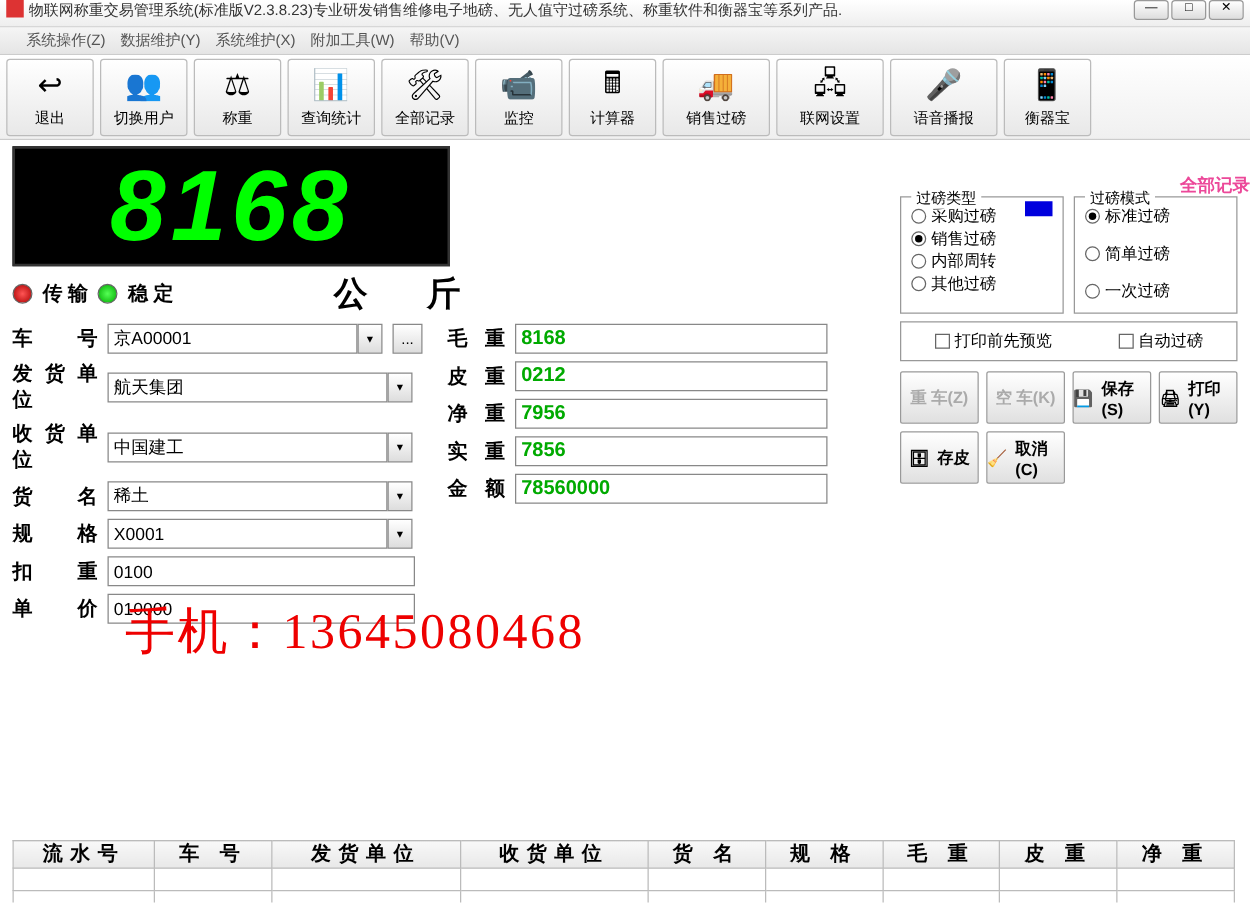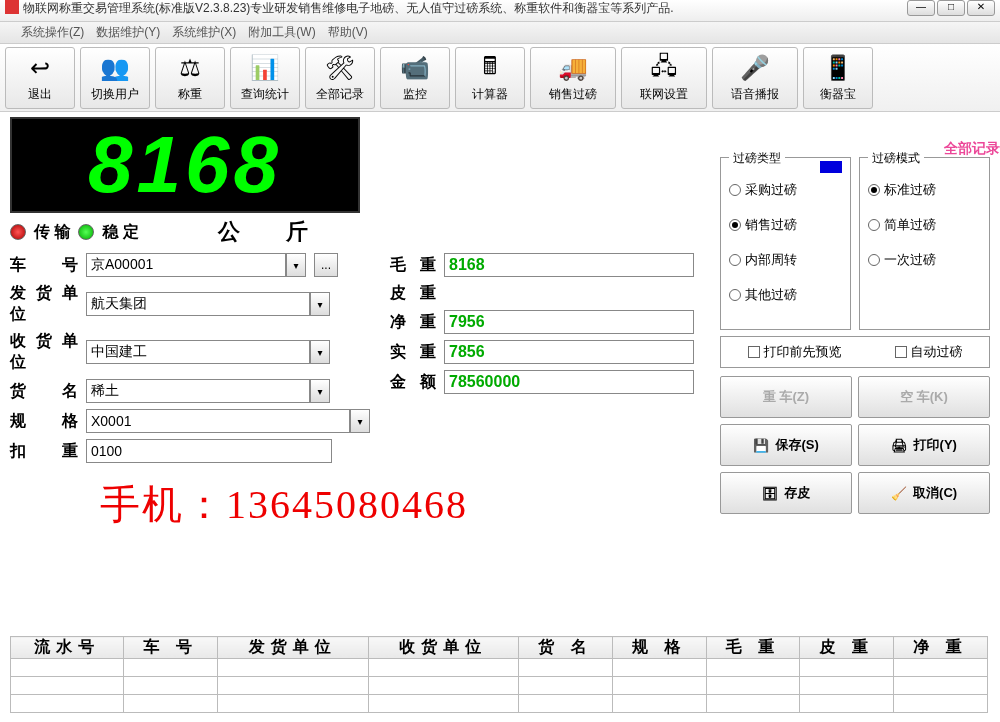--- a/index.html
+++ b/index.html
@@ -16,43 +16,43 @@
 .tool-btn.wide { width: 86px; }
 .tool-icon { width: 32px; height: 32px; margin-bottom: 2px; display: flex; align-items: center; justify-content: center; font-size: 24px; }
 .main-area { padding: 5px 10px; position: relative; }
 .display-row { display: flex; align-items: flex-start; gap: 10px; }
 .led-display { width: 350px; height: 96px; background: #000; border: 2px solid #333; display: flex; align-items: center; justify-content: center; font-family: "Arial Black", sans-serif; font-size: 80px; font-weight: bold; color: #0f0; letter-spacing: 4px; font-style: italic; }
 .all-records { position: absolute; right: 0; top: 28px; color: #ec4899; font-weight: bold; font-size: 14px; cursor: pointer; }
 .status-row { display: flex; align-items: center; gap: 8px; margin-top: 4px; font-size: 16px; font-weight: bold; text-align: right; }
 .led { width: 16px; height: 16px; border-radius: 50%; border: 1px solid #666; }
 .led.red { background: radial-gradient(#f55,#a00); }
 .led.green { background: radial-gradient(#5f5,#0a0); }
-.unit-label { font-size: 22px; font-weight: bold; margin-left: 71px; letter-spacing: 20px; }
+.unit-label { font-size: 27px; font-weight: bold; margin-left: 120px; letter-spacing: 20px; }
 .form-area { display: flex; gap: 20px; margin-top: 6px; }
 .form-col { display: flex; flex-direction: column; gap: 6px; }
 .form-row { display: flex; align-items: center; gap: 6px; }
 .form-label { width: 70px; font-size: 16px; font-weight: bold; text-align: justify; text-align-last: justify; letter-spacing: 2px; }
 .form-label.sm { width: 48px; }
 .form-input { border: 1px solid #888; height: 24px; padding: 0 4px; font-size: 14px; }
 .form-input.combo { width: 200px; }
 .form-input.val { width: 250px; color: #0a0; font-weight: bold; font-size: 16px; }
 .combo-wrap { display: flex; }
 .combo-btn { width: 20px; height: 24px; border: 1px solid #888; background: linear-gradient(#fff,#ddd); cursor: pointer; font-size: 10px; }
 .more-btn { width: 24px; height: 24px; border: 1px solid #888; background: linear-gradient(#fff,#ddd); margin-left: 2px; cursor: pointer; font-size: 12px; text-align: center; line-height: 22px; }
 .right-panel { position: absolute; right: 10px; top: 45px; width: 270px; }
 .group-box { border: 1px solid #999; padding: 6px 8px 8px; position: relative; margin-bottom: 6px; }
 .group-title { position: absolute; top: -8px; left: 8px; background: #fff; padding: 0 4px; font-size: 12px; }
-.radio-row { display: flex; align-items: center; gap: 4px; margin: 17px 0; font-size: 13px; cursor: pointer; }
+.radio-row { display: flex; align-items: center; gap: 4px; margin: 0 0; font-size: 13px; cursor: pointer; }
 .radio-circle { width: 12px; height: 12px; border: 1px solid #666; border-radius: 50%; display: inline-block; position: relative; }
 .radio-circle.checked::after { content: ''; position: absolute; width: 6px; height: 6px; background: #000; border-radius: 50%; top: 2px; left: 2px; }
 .groups-row { display: flex; gap: 8px; }
 .color-block { position: absolute; right: 8px; top: 3px; width: 22px; height: 12px; background: #00d; }
 .check-row { display: flex; align-items: flex-end; gap: 4px; font-size: 13px; cursor: pointer; padding: 6px 2px; border: 1px solid #999; }
 .checkbox { width: 12px; height: 12px; border: 1px solid #666; display: inline-block; }
-.btn-grid { display: grid; grid-template-columns: 1fr 1fr; gap: 6px; margin-top: 8px; }
+.btn-grid { display: grid; grid-template-columns: 1fr 1fr 1fr 1fr; gap: 6px; margin-top: 8px; }
 .action-btn { height: 42px; border: 1px solid #999; border-radius: 2px; background: linear-gradient(#fff,#e0e0e0); display: flex; align-items: center; justify-content: center; gap: 6px; cursor: pointer; font-size: 13px; font-weight: bold; }
 .action-btn.disabled { color: #aaa; }
 .watermark { position: absolute; left: 100px; top: 477px; font-size: 40px; color: #e00; font-weight: normal; font-family: SimSun; pointer-events: none; letter-spacing: 2px; }
 .grid-table { width: 978px; margin: 0 10px; border-collapse: collapse; margin-top: 168px; }
 .grid-table th, .grid-table td { border: 1px solid #bbb; height: 18px; font-size: 16px; background: #fff; text-align: center; }
 .grid-table th { background: linear-gradient(#f8f8f8,#e8e8e8); letter-spacing: 6px; }
 </style>
 </head>
 <body>
 
@@ -162,36 +162,41 @@
       <div class="form-row">
           <span class="form-label">货   名</span>
           <div class="combo-wrap">
             <input class="form-input combo" style="width: 224px;" value="稀土">
             <button class="combo-btn">▾</button>
           </div>
         </div>
       <div class="form-row">
           <span class="form-label">规   格</span>
           <div class="combo-wrap">
-            <input class="form-input combo" style="width: 264px;" value="X0001">
+            <input class="form-input combo" style="width: 224px;" value="X0001">
             <button class="combo-btn">▾</button>
           </div>
         </div>
       <div class="form-row">
           <span class="form-label">扣   重</span>
           <input class="form-input" style="width: 246px;" value="0100">
         </div>
+      <div class="form-row">
+          <span class="form-label">单   价</span>
+          <input class="form-input" style="width: 246px;" value="010000">
+        </div>
     </div>
     <div class="form-col">
       <div class="form-row">
           <span class="form-label sm">毛   重</span>
           <input class="form-input val" value="8168" style="">
         </div>
       <div class="form-row">
           <span class="form-label sm">皮   重</span>
+          <input class="form-input val" value="0212" style="">
         </div>
       <div class="form-row">
           <span class="form-label sm">净   重</span>
           <input class="form-input val" value="7956" style="">
         </div>
       <div class="form-row">
           <span class="form-label sm">实   重</span>
           <input class="form-input val" value="7856" style="">
         </div>
       <div class="form-row">

